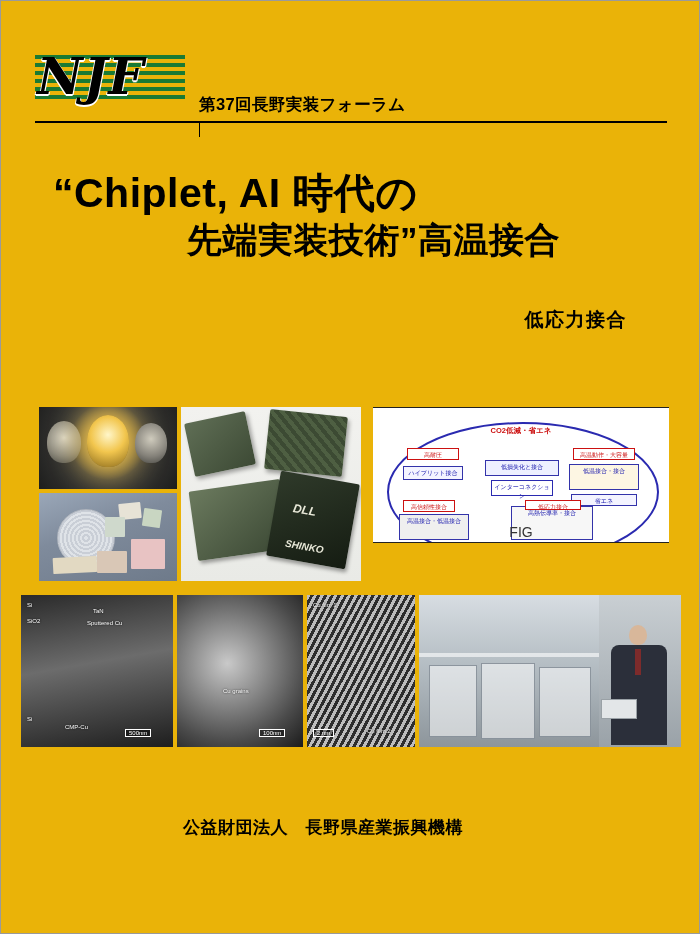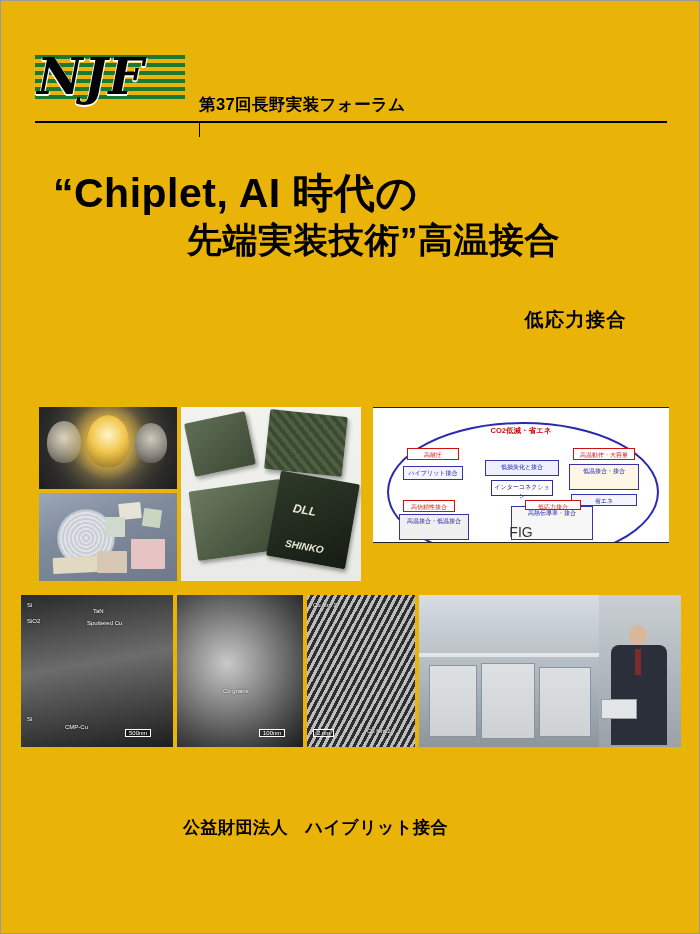--- a/index.html
+++ b/index.html
@@ -494,16 +494,16 @@
       <div class="micro m5">
         <div class="person-body"></div>
         <div class="person-head"></div>
         <div class="person-tie"></div>
         <div class="laptop"></div>
       </div>
     </div>
   </div>
 
   <div class="footer">
-    <div class="f2">公益財団法人　ハイブリット接合</div>
+    <div class="f2">公益財団法人　長野県産業振興機構</div>
   </div>
 
 </div>
 
 </body></html>

